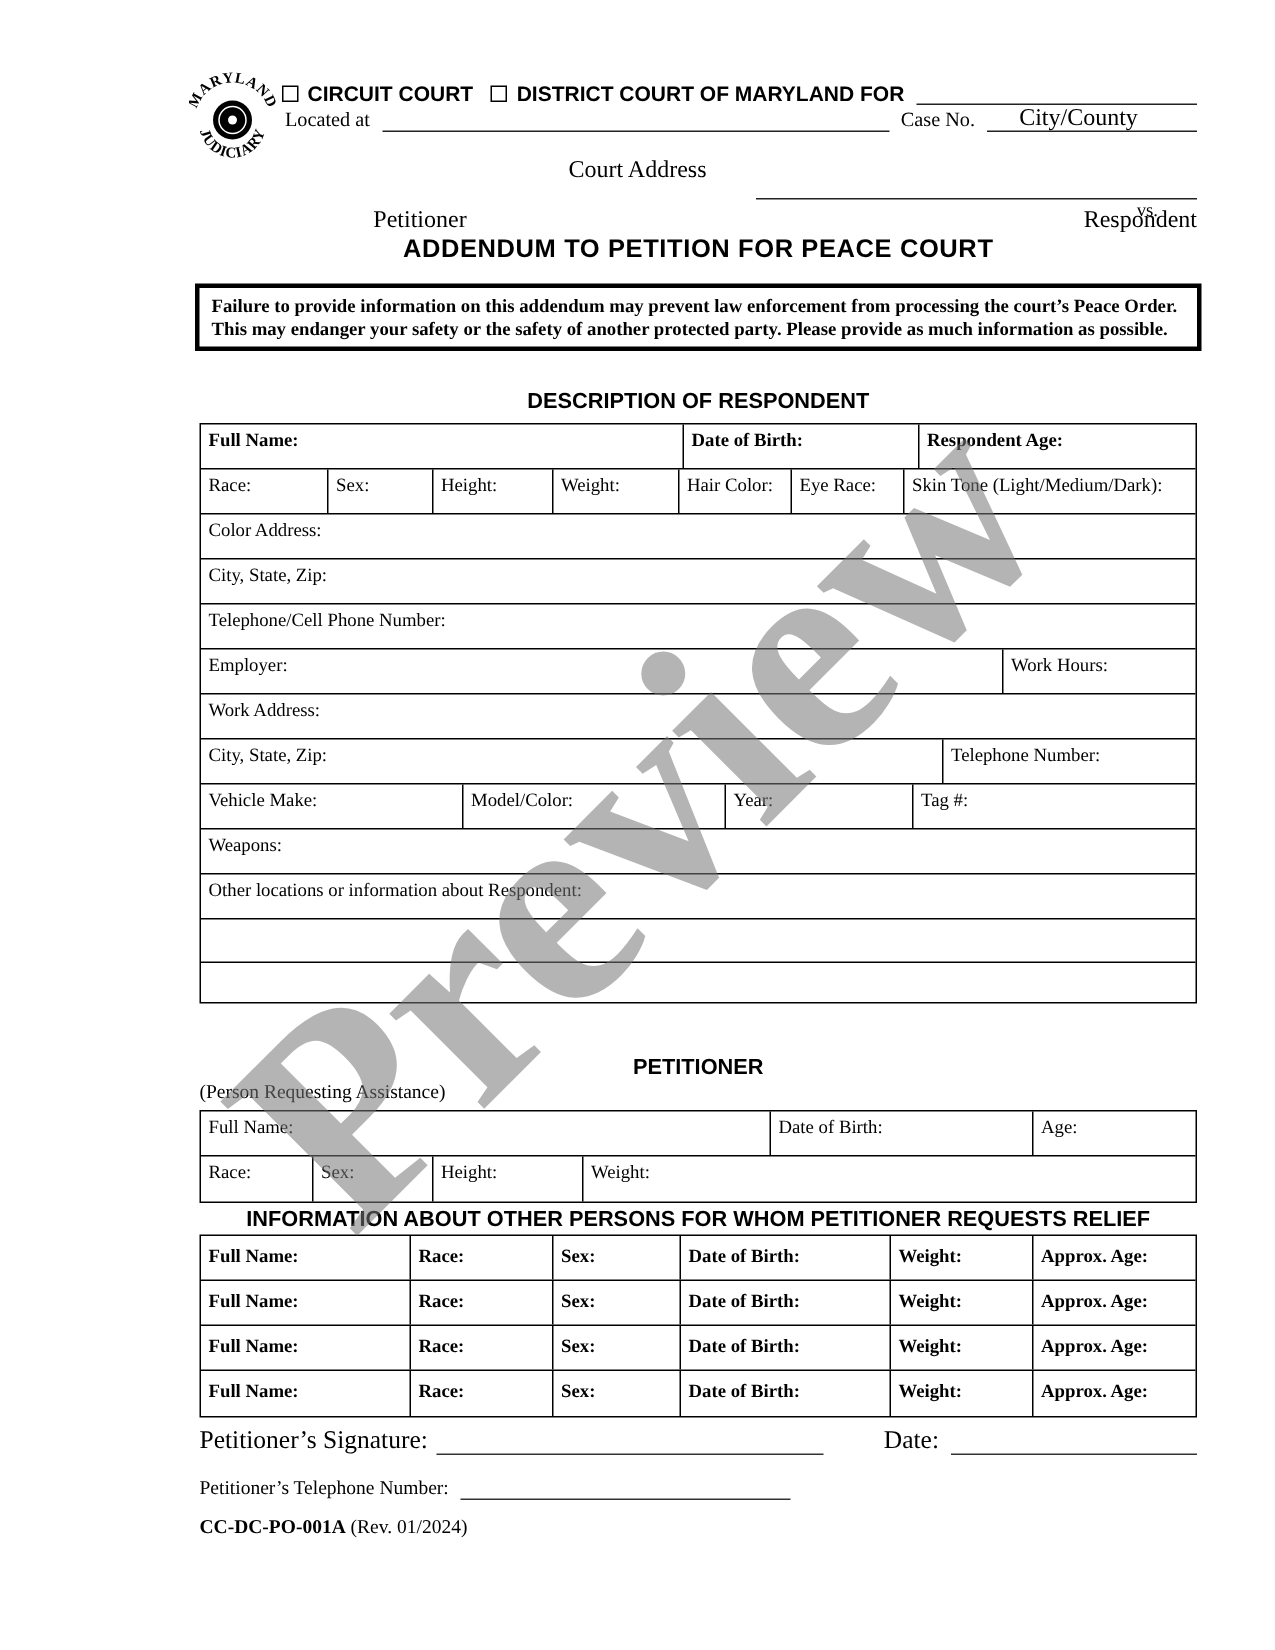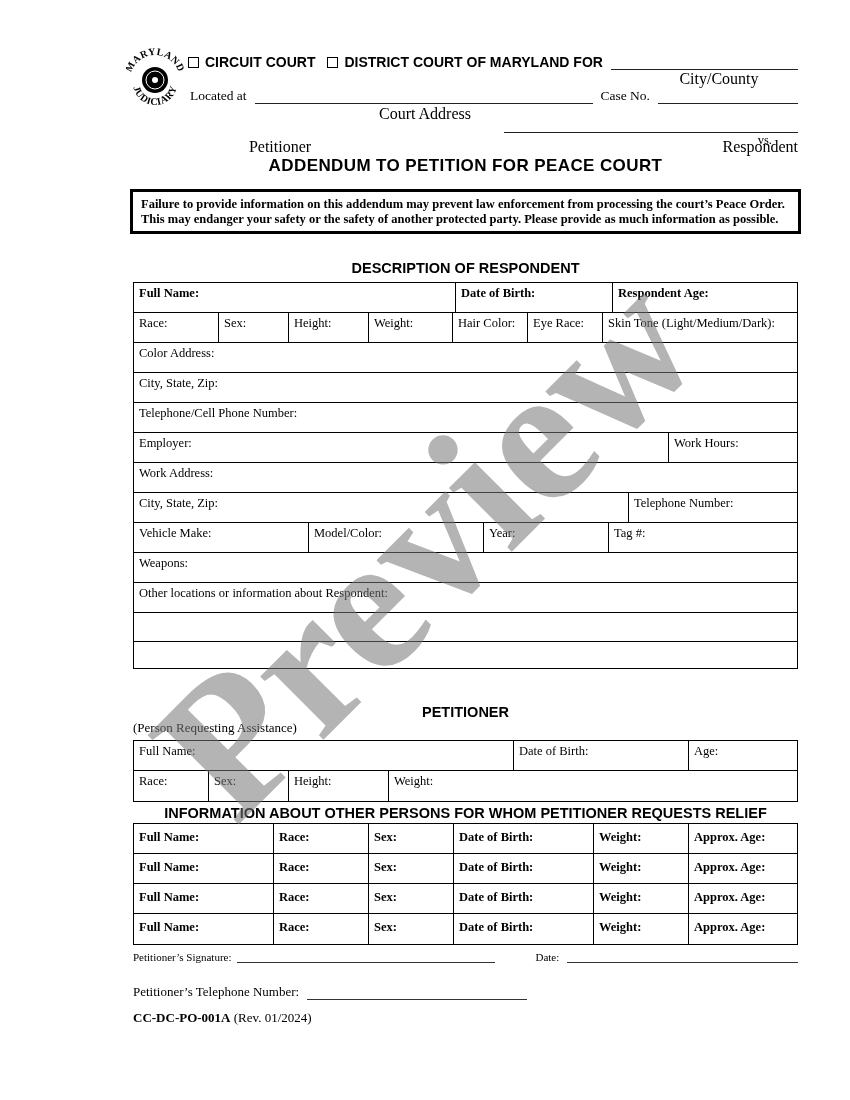--- a/index.html
+++ b/index.html
@@ -24,21 +24,21 @@
 
   
   .court-row { position:absolute; left:188px; top:54px; width:610px; display:flex; align-items:center;
     font-family:"Liberation Sans", sans-serif; font-weight:bold; font-size:14px; }
   .checkbox { width:11px; height:11px; border:1.5px solid #000; display:inline-block; margin-right:6px; flex:0 0 auto; background:#fff; }
   .cb2 { margin-left:12px; }
   .court-fill { flex:1 1 auto; border-bottom:1px solid #222; height:14px; align-self:flex-end; margin-left:8px; }
   .caption { font-size:16px; font-family:"Liberation Serif", serif; }
   .city-county-caption { position:absolute; left:640px; top:70px; width:158px; text-align:center; }
 
-  .located-row { position:absolute; left:190px; top:88px; width:608px; display:flex; align-items:flex-end; font-size:13.5px; }
+  .located-row { position:absolute; left:190px; top:72px; width:608px; display:flex; align-items:flex-end; font-size:13.5px; }
   .located-fill { flex:1 1 auto; border-bottom:1px solid #222; height:14px; margin:0 8px; }
   .caseno-fill { width:140px; border-bottom:1px solid #222; height:14px; margin-left:8px; }
   .court-address-caption { position:absolute; left:300px; top:105px; width:250px; text-align:center; }
 
   .party-row { position:absolute; left:133px; top:119px; width:665px; display:flex; align-items:flex-end; font-size:12.5px;flex-direction:column; }
   .party-fill-left { width:294px; border-bottom:1px solid #222; height:14px; }
   .vs { margin:0 26px; }
   .party-fill-right { flex:1 1 auto; border-bottom:1px solid #222; height:14px; }
   .party-captions { position:absolute; left:133px; top:138px; width:665px; display:flex; }
   .party-captions .p1 { width:294px; text-align:center; }
@@ -67,21 +67,21 @@
   .frow.h26 { height:26px; }
   .frow:last-child { border-bottom:none; }
   .fcell { border-right:1px solid #000; padding:3px 5px; font-size:12.5px; overflow:hidden; flex:0 0 auto; }
   .fcell:last-child { border-right:none; }
   .fcell.grow { flex:1 1 auto; }
   .fcell.b { font-weight:bold; }
   .fcell.nowrap { white-space:nowrap; }
   .others .fcell { padding-top:6px; }
 
   
-  .sig-row { position:absolute; left:133px; top:950px; width:665px; display:flex; align-items:flex-end; font-size:11px; }
+  .sig-row { position:absolute; left:133px; top:950px; width:665px; display:flex; align-items:flex-end; font-size:17px; }
   .sig-fill { width:258px; border-bottom:1px solid #333; height:13px; margin-left:6px; }
   .date-label { margin-left:40px;text-align:center; }
   .date-fill { flex:1 1 auto; border-bottom:1px solid #333; height:13px; margin-left:8px; }
   .phone-row { position:absolute; left:133px; top:984px; width:665px; display:flex; align-items:flex-end; font-size:13px; }
   .phone-fill { width:220px; border-bottom:1px solid #333; height:13px; margin-left:8px; }
   .form-number-row { position:absolute; left:133px; top:1010px; font-size:13px; }
   .form-number-row .num { font-weight:bold; }
 </style>
 </head>
 <body>

